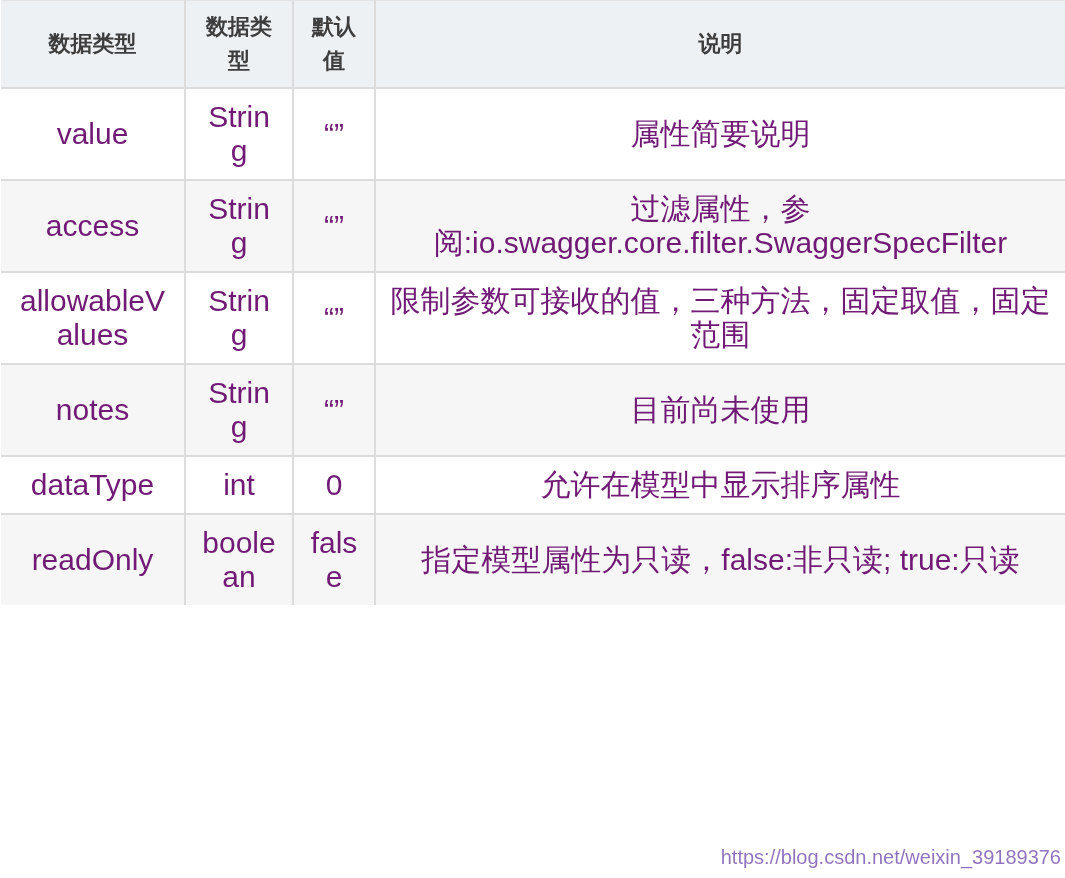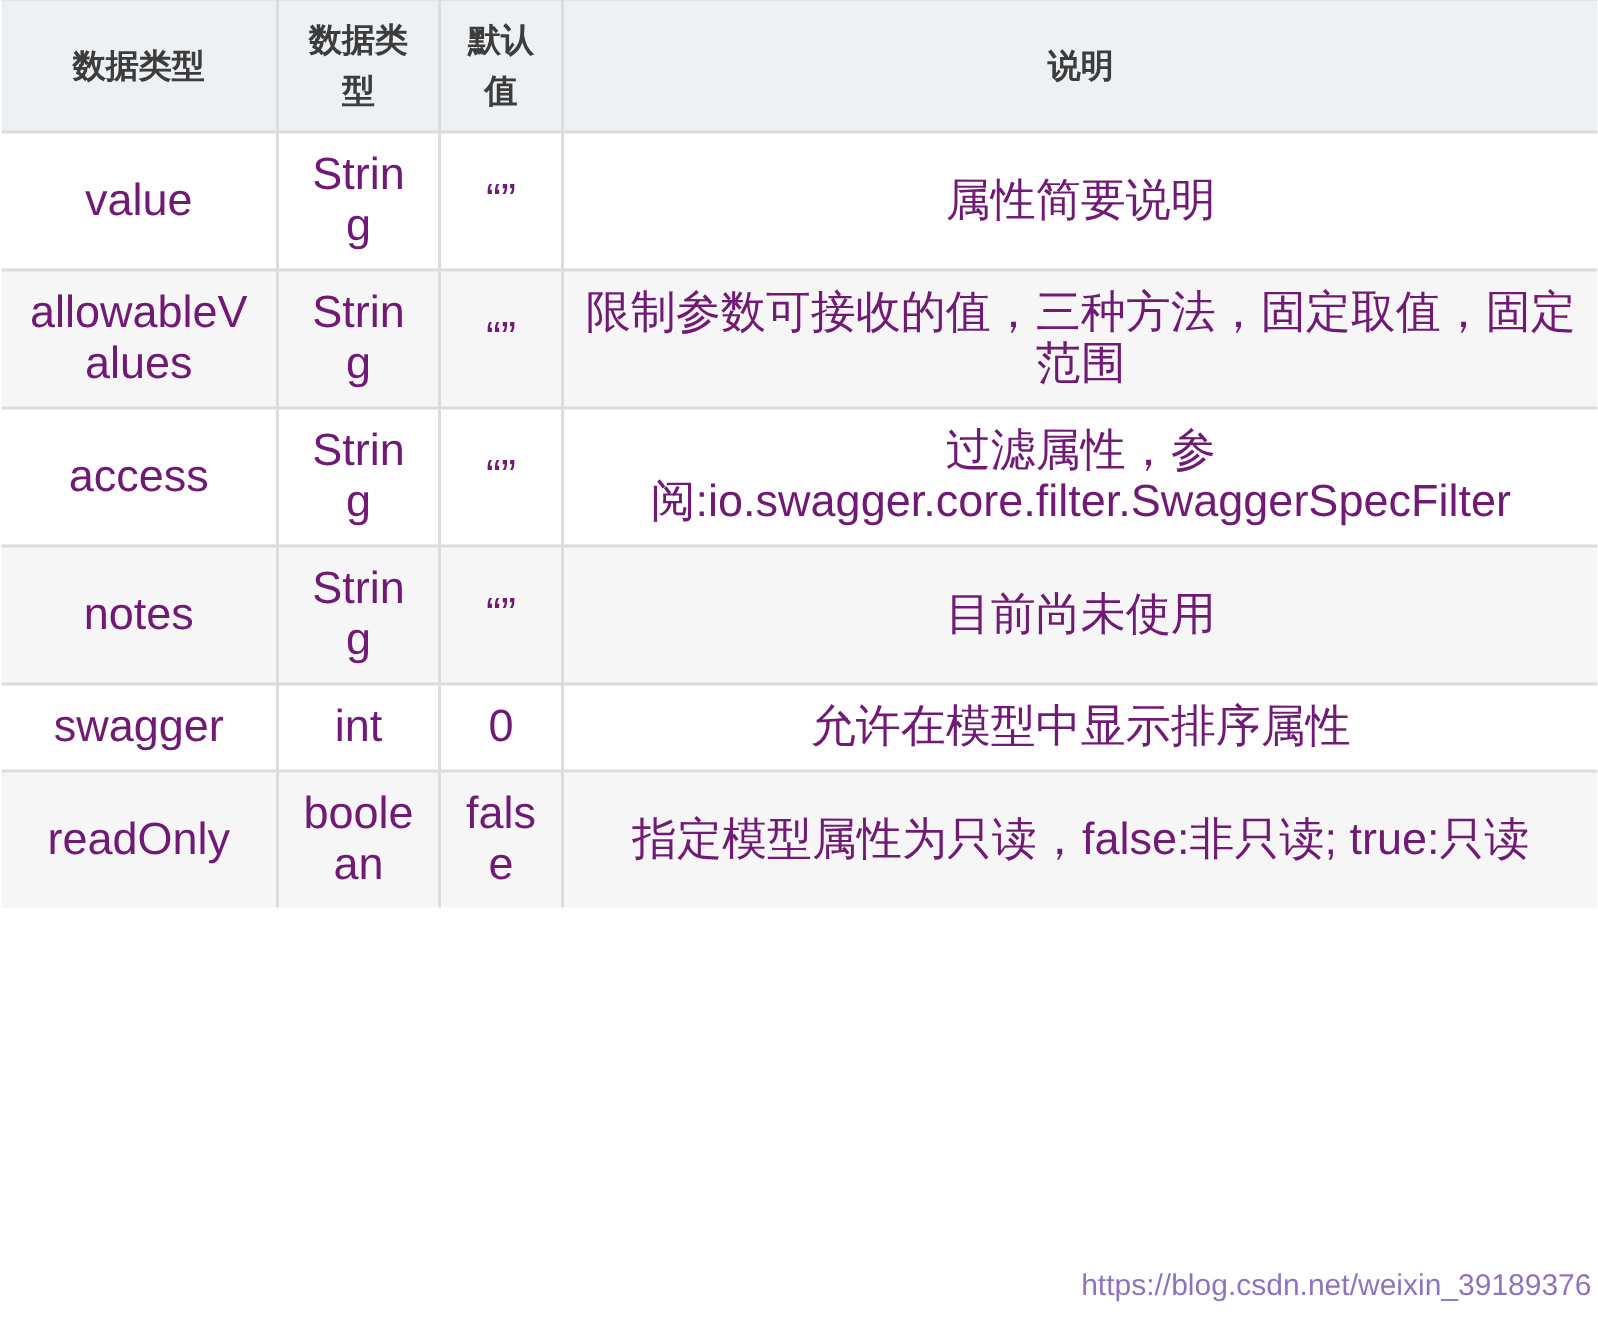--- a/index.html
+++ b/index.html
@@ -82,39 +82,39 @@
     </tr>
   </thead>
   <tbody id="table-body">
       <tr>
         <td>value</td>
         <td>String</td>
         <td>“”</td>
         <td>属性简要说明</td>
       </tr>
       <tr>
+        <td>access</td>
+        <td>String</td>
+        <td>“”</td>
+        <td>过滤属性，参阅:io.swagger.core.filter.SwaggerSpecFilter</td>
+      </tr>
+      <tr>
         <td>allowableValues</td>
         <td>String</td>
         <td>“”</td>
         <td>限制参数可接收的值，三种方法，固定取值，固定范围</td>
-      </tr>
-      <tr>
-        <td>access</td>
-        <td>String</td>
-        <td>“”</td>
-        <td>过滤属性，参阅:io.swagger.core.filter.SwaggerSpecFilter</td>
       </tr>
       <tr>
         <td>notes</td>
         <td>String</td>
         <td>“”</td>
         <td>目前尚未使用</td>
       </tr>
       <tr>
-        <td>swagger</td>
+        <td>dataType</td>
         <td>int</td>
         <td>0</td>
         <td>允许在模型中显示排序属性</td>
       </tr>
       <tr>
         <td>readOnly</td>
         <td>boolean</td>
         <td>false</td>
         <td>指定模型属性为只读，false:非只读; true:只读</td>
       </tr>

